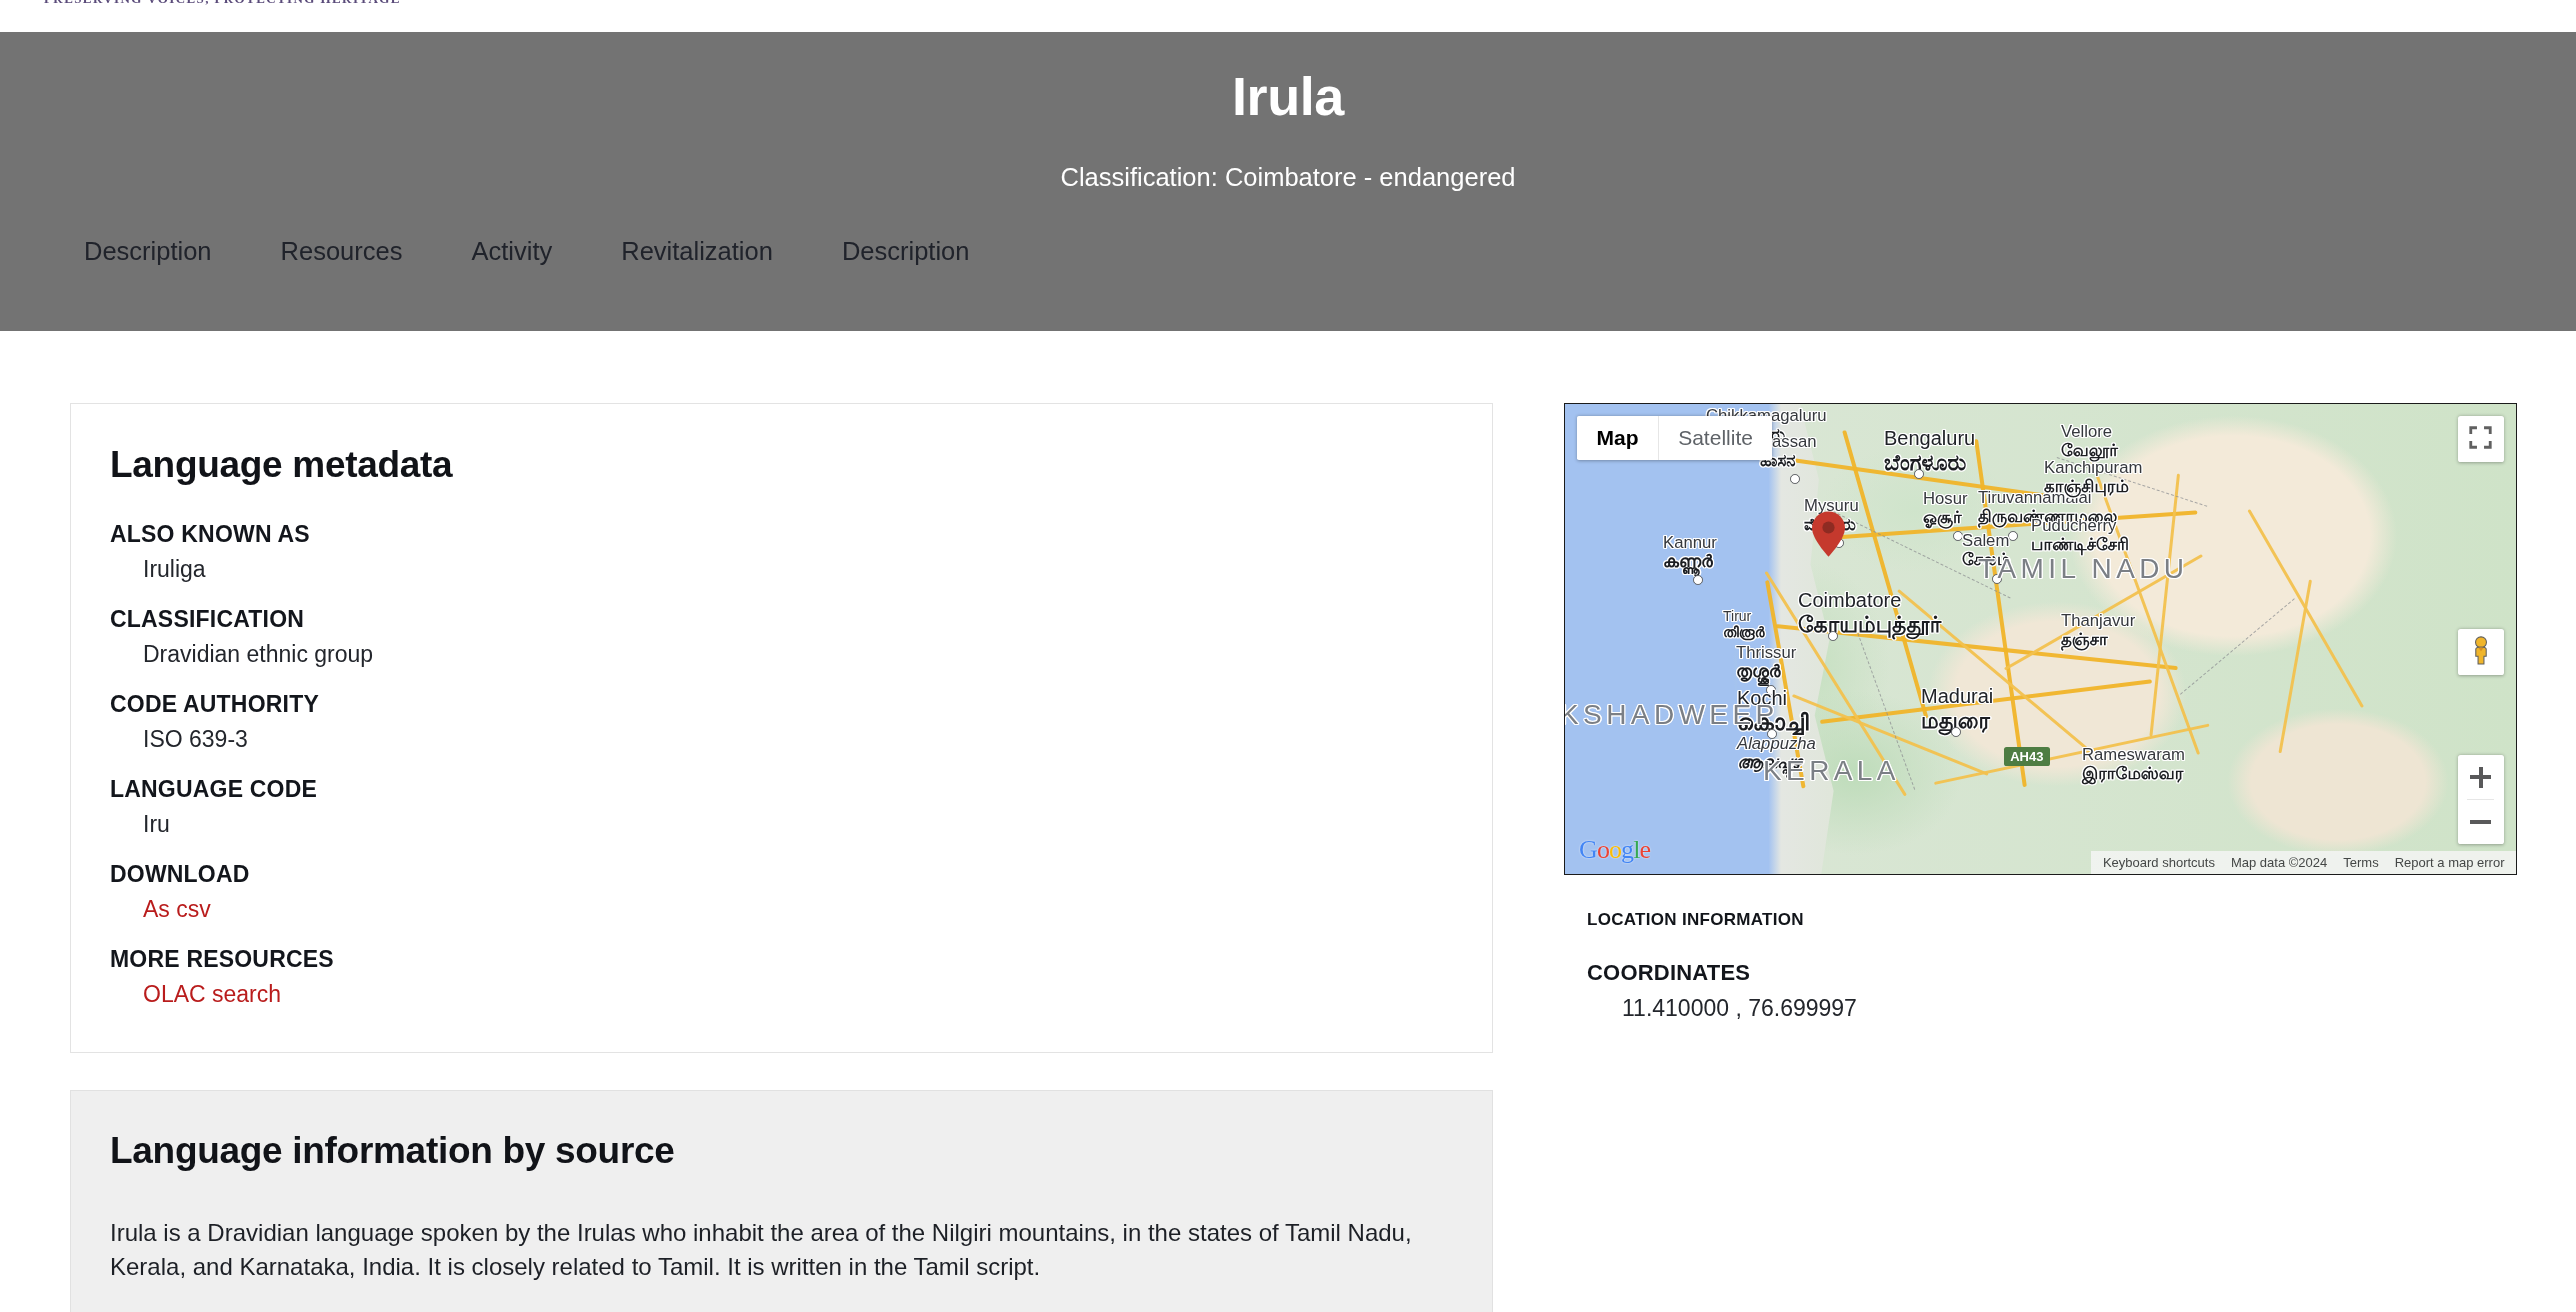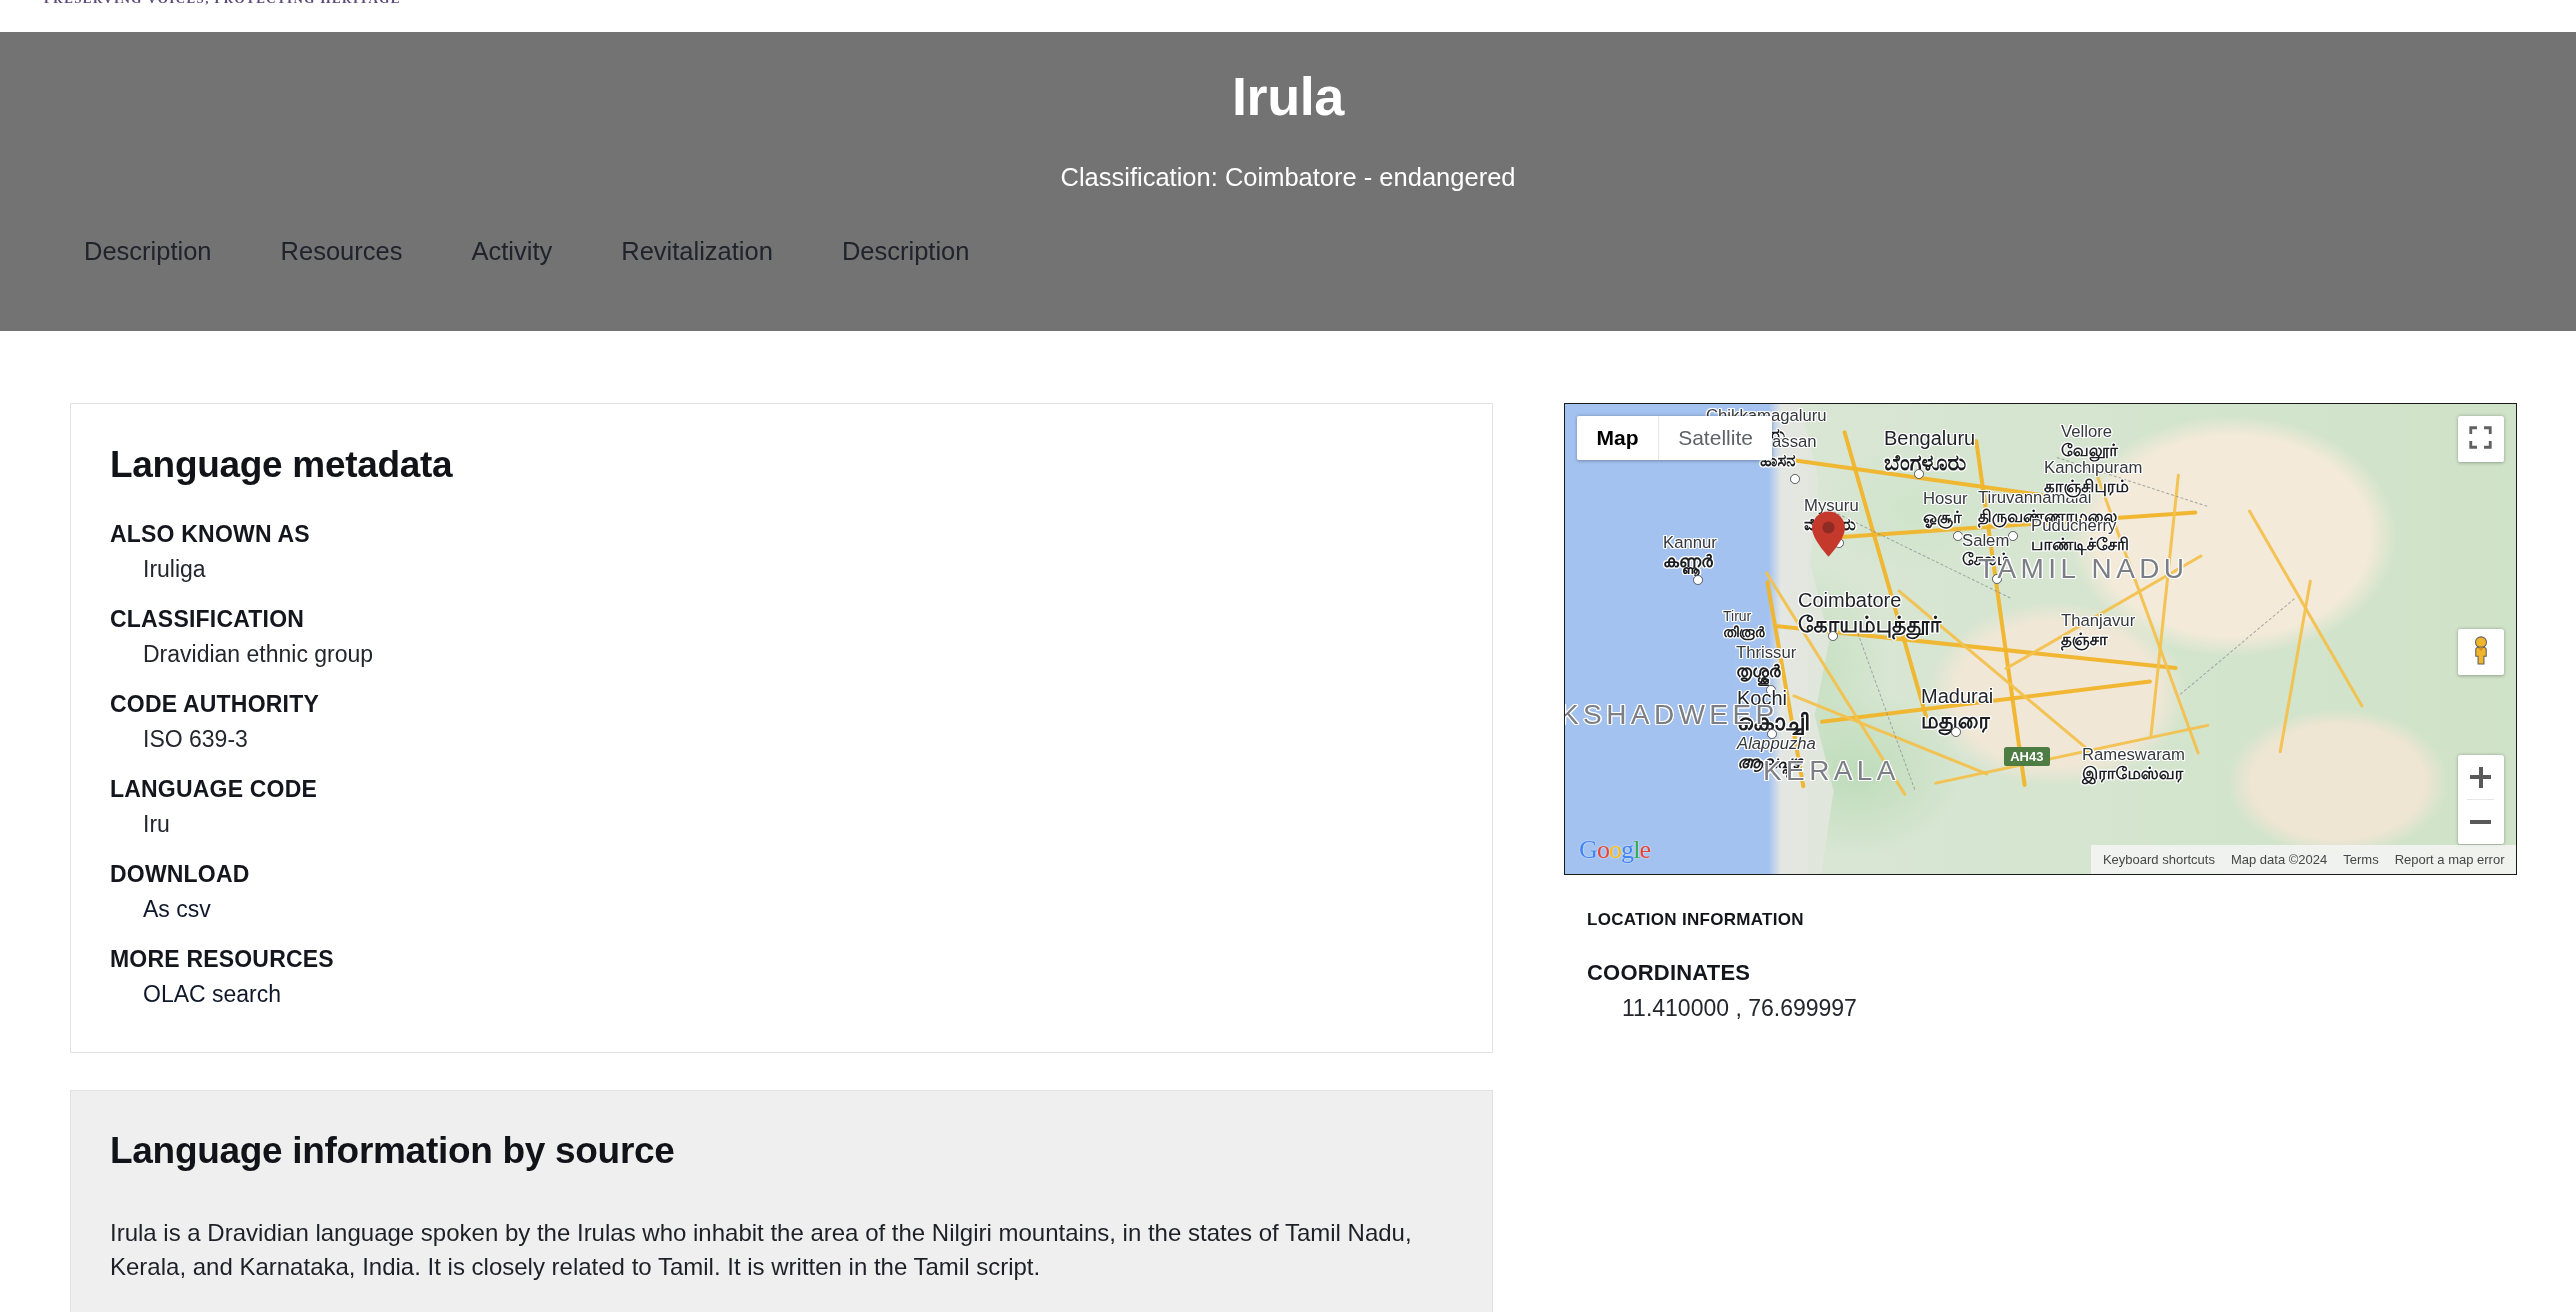--- a/index.html
+++ b/index.html
@@ -109,21 +109,21 @@
     margin-top: 23px;
   }
   .meta-term:first-of-type { margin-top: 0; }
   .meta-def {
     font-size: 23px;
     color: #23262c;
     margin-top: 8px;
     margin-left: 33px;
   }
   .meta-def a {
-    color: #0f172a;
+    color: #b91c1c;
     text-decoration: none;
   }
 
   
   .card-source {
     margin-top: 37px;
     background: #efefef;
     border: 0.9px solid #e1e1e1;
     padding: 39px 39px 35px 39px;
   }
@@ -301,21 +301,21 @@
   .google-logo span:nth-child(6){color:#EA4335;}
 
   .map-attrib {
     position: absolute;
     right: 0; bottom: 0;
     display: flex;
     align-items: center;
     background: rgba(245,245,245,0.82);
     font-size: 13px;
     color: #444746;
-    height: 29px;
+    height: 23px;
     padding: 0 3.5px;
   }
   .map-attrib span, .map-attrib a {
     padding: 0 8px;
     white-space: nowrap;
     color: #444746;
     text-decoration: none;
   }
   .ah-badge {
     position: absolute;

